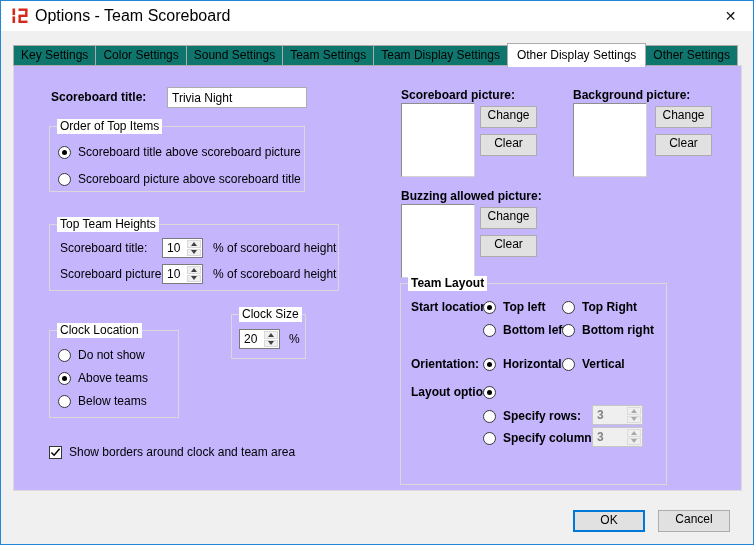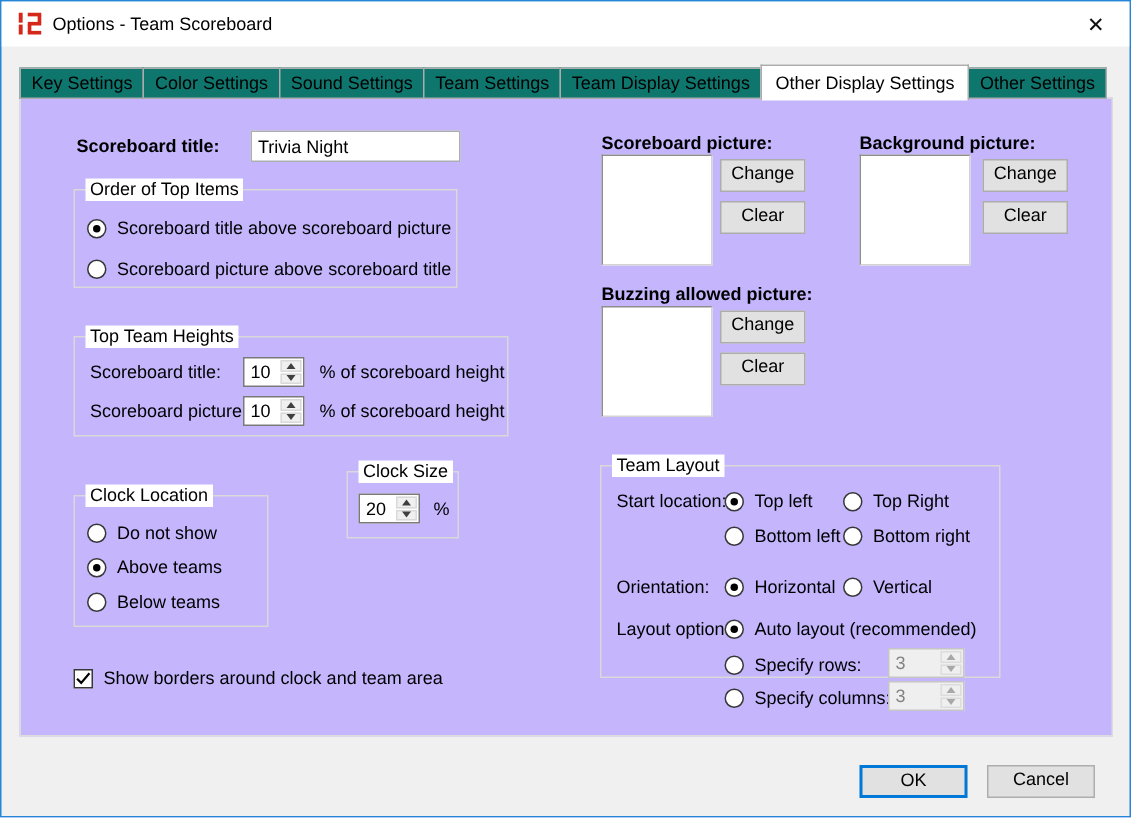--- a/index.html
+++ b/index.html
@@ -4,21 +4,21 @@
 <style>
   html,body { margin:0; padding:0; }
   body { font-family:"Liberation Sans",sans-serif; font-size:12px; color:#000; }
 
   .window { position:relative; width:754px; height:545px; background:#f0f0f0;
             border:1px solid #2386d8; box-sizing:border-box; overflow:hidden; }
 
   
   .titlebar { position:absolute; left:0; top:0; width:752px; height:30px; background:#ffffff; }
   .app-icon { position:absolute; left:10px; top:7px; width:20px; height:16px; }
-  .title-text { position:absolute; left:34px; top:0; height:30px; line-height:30px; font-size:12px; }
+  .title-text { position:absolute; left:34px; top:0; height:30px; line-height:30px; font-size:16px; }
   .close-btn { position:absolute; right:0; top:0; width:45px; height:29px;
                display:flex; align-items:center; justify-content:center;
                font-size:14px; color:#111; cursor:default; }
 
   
   .tabstrip { position:absolute; left:12px; top:42px; height:23px; display:flex; align-items:flex-end; z-index:3; }
   .tab { height:21px; line-height:19px; padding:0 7px; background:#0f766e;
          border:1px solid #acacac; margin-right:-1px; box-sizing:border-box; white-space:nowrap; }
   .tab.active { height:24px; line-height:22px; padding:0 9px; background:#ffffff;
                 border-bottom:none; position:relative; z-index:4; margin-bottom:-1px; }
@@ -220,21 +220,21 @@
 
     <span class="lbl bold" style="left:387px; top:123px;">Buzzing allowed picture:</span>
     <div class="picbox" style="left:387px; top:138px; width:74px; height:74px;"></div>
     <button class="btn" style="left:466px; top:141px; width:57px; height:22px;">
       <span>Change</span>
       </button>
     <button class="btn" style="left:466px; top:169px; width:57px; height:22px;">
       <span>Clear</span>
       </button>
 
-    <div class="grp" style="left:386px; top:244px; width:267px; height:142px;">
+    <div class="grp" style="left:386px; top:217px; width:267px; height:202px;font-weight:bold;">
       <span class="grp-title">Team Layout</span>
 
       <span class="lbl" style="left:10px; top:16px;">Start location:</span>
       <div class="radio-item" style="left:82px; top:16px;">
         <span class="radio sel"></span>
         <span class="radio-label">Top left</span>
       </div>
       <div class="radio-item" style="left:161px; top:16px;">
         <span class="radio"></span>
         <span class="radio-label">Top Right</span>
@@ -254,21 +254,20 @@
         <span class="radio-label">Horizontal</span>
       </div>
       <div class="radio-item" style="left:161px; top:73px;">
         <span class="radio"></span>
         <span class="radio-label">Vertical</span>
       </div>
 
       <span class="lbl" style="left:10px; top:101px;">Layout option:</span>
       <div class="radio-item" style="left:82px; top:101px;">
         <span class="radio sel"></span>
-        <span class="radio-label">Auto layout (recommended)</span>
       </div>
       <div class="radio-item" style="left:82px; top:125px;">
         <span class="radio"></span>
         <span class="radio-label">Specify rows:</span>
       </div>
       <div class="spinner disabled" style="left:191px; top:121px; width:51px; height:20px;">
         <span class="spin-val">3</span>
         <span class="spin-btns">
           <span class="spin-btn">
               <span class="arr-up"></span>

